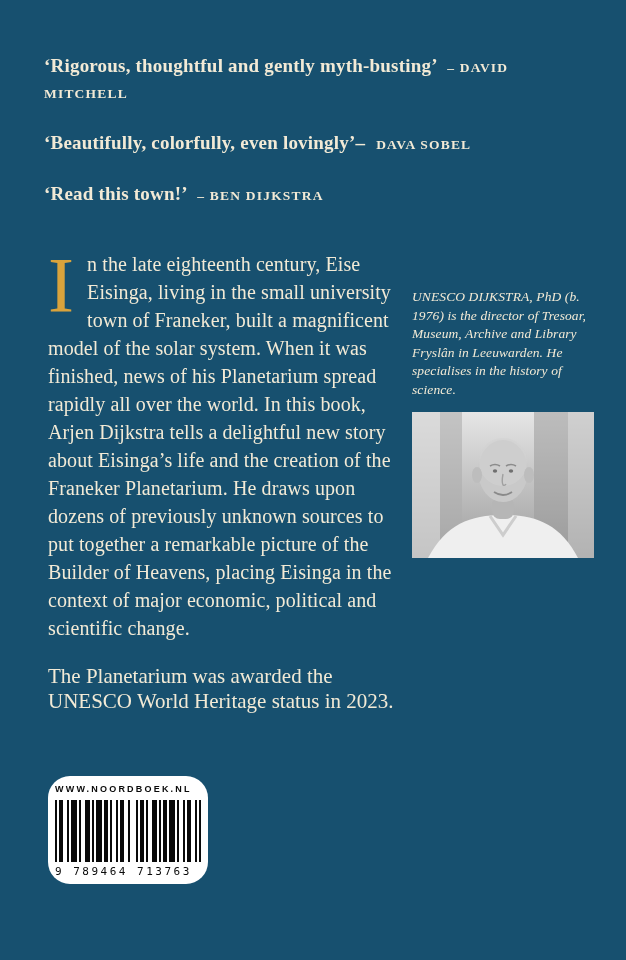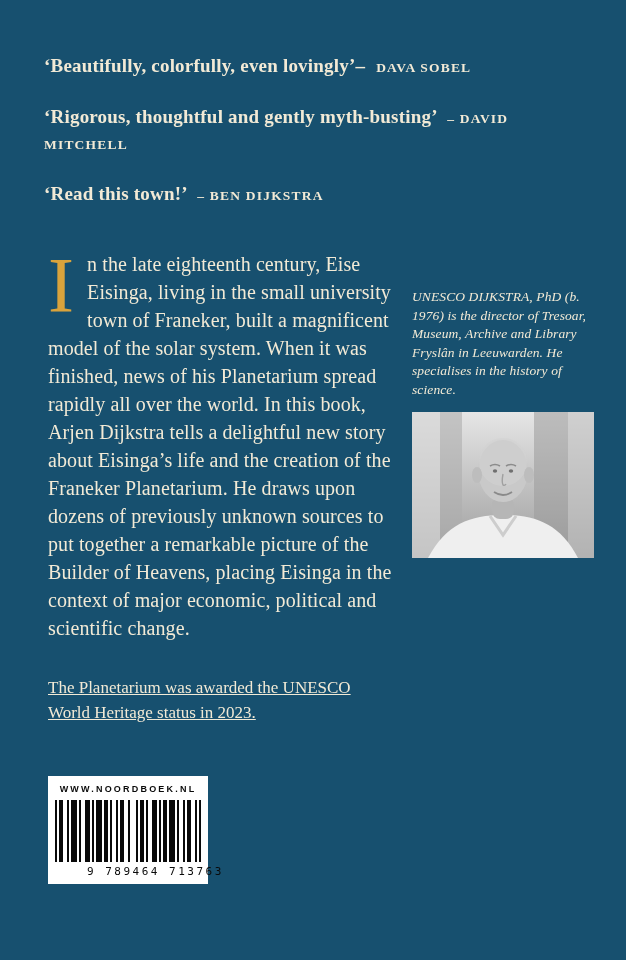--- a/index.html
+++ b/index.html
@@ -57,24 +57,23 @@
   }
   .drop-cap{
     float:left;
     color:var(--gold);
     font-size:78px;
     line-height:58px;
     padding:6px 13px 0 0;
     font-family:"Liberation Serif", serif;
   }
   .note{
-    margin-top:33px;
-    font-size:17px;
+    margin-top:22px;
+    font-size:21px;
     line-height:25px;
-    text-decoration:underline;
   }
 
   .bio{
     font-style:italic;
     font-size:13.5px;
     line-height:18.5px;
     letter-spacing:.1px;
   }
   .bio .bio-name{font-style:italic;}
 
@@ -87,21 +86,21 @@
   .photo svg{display:block;}
 
   
   .barcode-box{
     position:absolute;
     left:48px;top:776px;
     width:160px;
     background:#ffffff;
     color:#0a0a0a;
     padding:8px 7px 6px 7px;
-    text-align:center;
+    border-radius:22px;
   }
   .bc-site{
     font-family:"Liberation Sans", sans-serif;
     font-size:9px;
     font-weight:bold;
     letter-spacing:2.2px;
     white-space:nowrap;
   }
   .bc-bars{
     display:flex;
@@ -109,36 +108,35 @@
     margin-top:6px;
     width:100%;
   }
   .bc-bars div{height:100%;}
   .bc-digits{
     font-family:"DejaVu Sans Mono", monospace;
     font-size:11px;
     letter-spacing:2.5px;
     margin-top:3px;
     white-space:nowrap;
-    margin-left:32px;
   }
 </style>
 </head>
 <body>
 
 <div class="cover">
 
   <div class="quotes">
     <div class="quote">
+      <span class="q-text">‘Rigorous, thoughtful and gently myth-busting’</span>
+      <span class="q-attr">– DAVID MITCHELL</span>
+    </div>
+    <div class="quote">
       <span class="q-text">‘Beautifully, colorfully, even lovingly’–</span>
       <span class="q-attr">DAVA SOBEL</span>
-    </div>
-    <div class="quote">
-      <span class="q-text">‘Rigorous, thoughtful and gently myth-busting’</span>
-      <span class="q-attr">– DAVID MITCHELL</span>
     </div>
     <div class="quote">
       <span class="q-text">‘Read this town!’</span>
       <span class="q-attr">– BEN DIJKSTRA</span>
     </div>
   </div>
 
   <div class="main">
     <div class="left-col">
       <p class="body-par"><span class="drop-cap">I</span><span>n the late eighteenth century, Eise Eisinga, living in the small university town of Franeker, built a magnificent model of the solar system. When it was finished, news of his Planetarium spread rapidly all over the world. In this book, Arjen Dijkstra tells a delightful new story about Eisinga’s life and the creation of the Franeker Planetarium. He draws upon dozens of previously unknown sources to put together a remarkable picture of the Builder of Heavens, placing Eisinga in the context of major economic, political and scientific change.</span></p>

